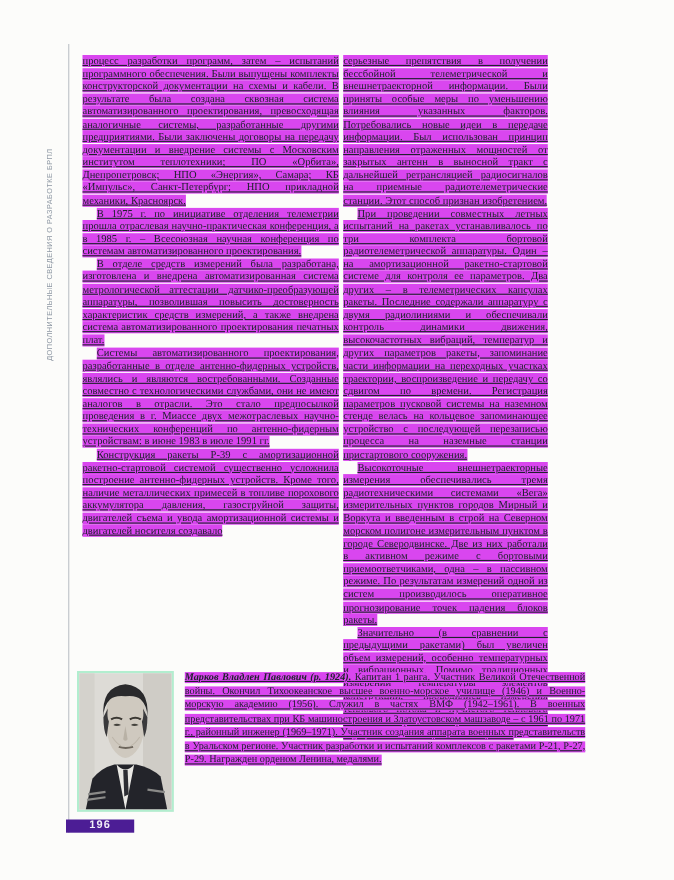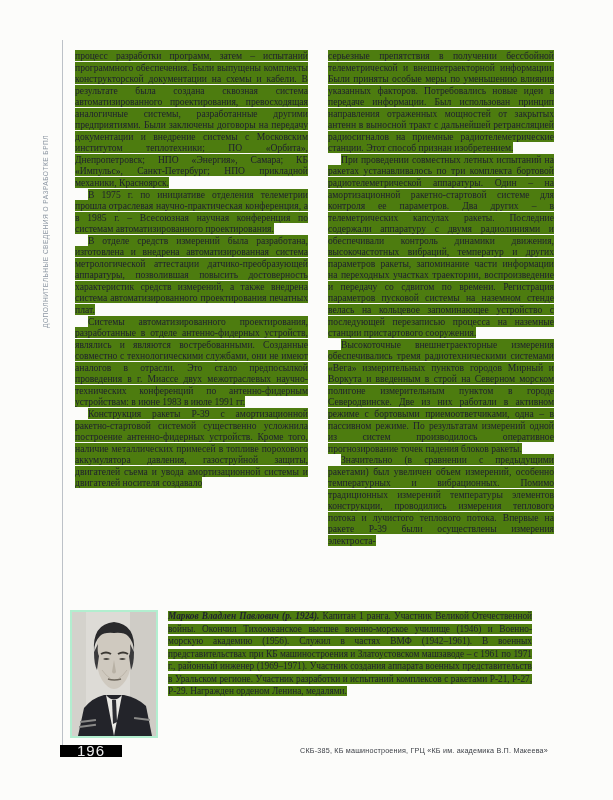--- a/index.html
+++ b/index.html
@@ -6,33 +6,33 @@
   body{width:613px;height:800px;background:#f6f6f4;}
   .page{position:relative;width:613px;height:800px;background:#fcfcfa;overflow:hidden;
         font-family:"Liberation Serif",serif;color:#20222e;}
   .sidebar-rule{position:absolute;left:62px;top:40px;width:1px;height:717px;background:#bcc1c7;}
   .sidebar-label{position:absolute;left:42px;top:58px;height:270px;
         writing-mode:vertical-rl;transform:rotate(180deg);
         font-family:"Liberation Sans",sans-serif;font-size:6.6px;letter-spacing:0.45px;
         color:#8d97a3;white-space:nowrap;}
   .col{position:absolute;top:50px;}
   .col-left{left:75px;width:233px;}
-  .col-right{left:328px;width:226px;}
+  .col-right{left:312px;width:186px;}
   p.body{margin:0;font-size:9.6px;line-height:11.55px;text-align:justify;}
   p.body.ind{text-indent:13px;}
-  .hl{background:#4d7c0f;box-decoration-break:clone;-webkit-box-decoration-break:clone;}
+  .hl{background:#d946ef;box-decoration-break:clone;text-decoration:underline;-webkit-box-decoration-break:clone;}
   .bio{position:absolute;left:70px;top:610px;width:462px;display:flex;gap:10px;justify-content:space-between;}
   .photo-frame{flex:0 0 auto;width:84px;height:124px;border:2px solid #b2eecf;background:#e9e9e6;}
   .photo-frame svg{display:block;width:84px;height:124px;}
   .bio-text{flex:1;font-size:9.3px;line-height:12.55px;text-align:justify;}
   .bio-name{font-weight:bold;font-style:italic;}
   .footer-row{position:absolute;left:60px;top:744px;width:488px;height:13px;
         display:flex;justify-content:space-between;align-items:center;}
-  .page-badge{width:62px;height:12px;background:#000000;display:flex;align-items:center;justify-content:center;
-        font-family:"Liberation Sans",sans-serif;font-size:15px;color:rgba(255,255,255,0.92);letter-spacing:1px;}
+  .page-badge{width:62px;height:12px;background:#4c1d95;display:flex;align-items:center;justify-content:center;
+        font-family:"Liberation Sans",sans-serif;font-size:10px;color:rgba(255,255,255,0.92);letter-spacing:1px;font-weight:bold;}
   .imprint{font-family:"Liberation Sans",sans-serif;font-size:7.2px;color:#3d4047;letter-spacing:0.2px;}
 </style>
 </head>
 <body>
 
 <div class="page">
 
   <div class="sidebar-rule"></div>
   <div class="sidebar-label">ДОПОЛНИТЕЛЬНЫЕ СВЕДЕНИЯ О РАЗРАБОТКЕ БРПЛ</div>
 
@@ -83,16 +83,15 @@
         <path d="M55,58 Q51,64 47,66" stroke="#bdb6aa" stroke-width="1" fill="none"></path>
       </svg>
     </div>
     <div class="bio-text">
       <span class="hl"><span class="bio-name">Марков Владлен Павлович (р. 1924).</span> <span>Капитан 1 ранга. Участник Великой Отечественной войны. Окончил Тихоокеанское высшее военно-морское училище (1946) и Военно-морскую академию (1956). Служил в частях ВМФ (1942–1961). В военных представительствах при КБ машиностроения и Златоустовском машзаводе – с 1961 по 1971 г., районный инженер (1969–1971). Участник создания аппарата военных представительств в Уральском регионе. Участник разработки и испытаний комплексов с ракетами Р-21, Р-27, Р-29. Награжден орденом Ленина, медалями.</span></span>
     </div>
   </div>
 
   <div class="footer-row">
     <div class="page-badge">196</div>
-    <div class="imprint">СКБ-385, КБ машиностроения, ГРЦ «КБ им. академика В.П. Макеева»</div>
   </div>
 
 </div>
 
 </body></html>

